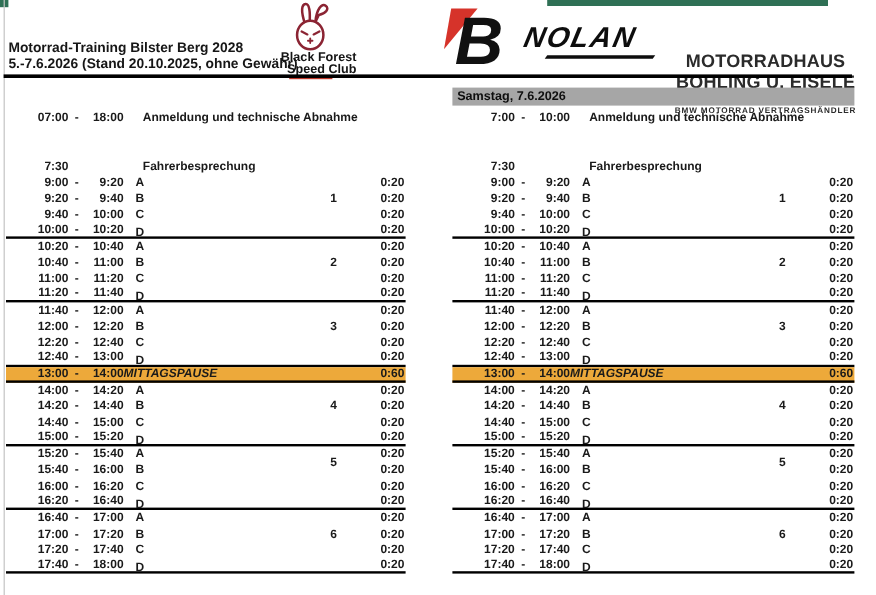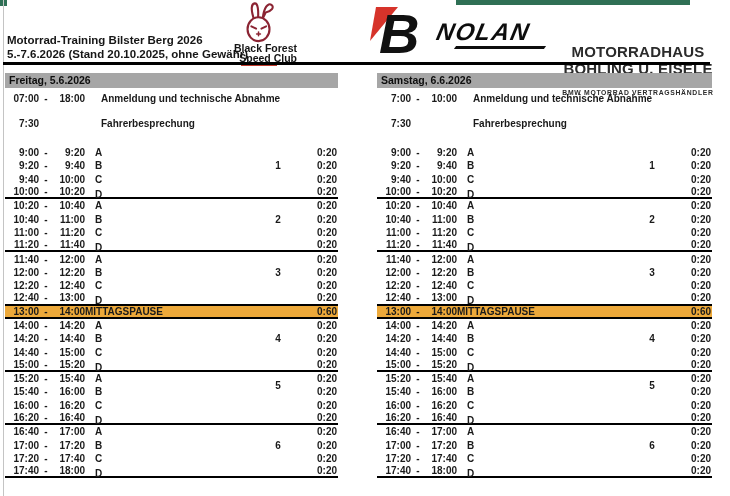--- a/index.html
+++ b/index.html
@@ -42,47 +42,47 @@
   .mh4{font-size:6.8px;letter-spacing:0.7px;margin-top:2.5px;white-space:nowrap;}
 
   
   .day-table{position:absolute;top:0;height:496px;}
   .day-table.left{left:5px;width:333px;}
   .day-table.right{left:377px;width:335px;}
   .day-header{position:absolute;top:73px;left:0;right:0;height:15px;background:var(--bar-gray,#A6A6A6);
     font-size:10.5px;line-height:15px;padding-left:4px;color:#0e0e0e;box-sizing:border-box;}
   .row{display:flex;align-items:center;font-size:10px;line-height:12px;}
   .reg{position:absolute;top:92px;left:0;right:0;height:14px;}
-  .brief{position:absolute;top:117px;left:0;right:0;height:14px;}
+  .brief{position:absolute;top:133px;left:0;right:0;height:14px;}
   .sessions{position:absolute;top:146px;left:0;right:0;}
   .srow{display:flex;align-items:center;height:13.3px;font-size:10px;box-sizing:border-box;}
-  .c-start{width:34px;text-align:right;}
+  .c-start{width:34px;text-align:right;margin-left:18px;}
   .c-dash{width:14px;text-align:center;}
   .c-end{width:32px;text-align:right;}
   .c-group{flex:1;padding-left:10px;}
   .c-label{flex:1;padding-left:16px;}
   .c-session{width:30px;text-align:center;}
   .c-duration{width:44px;text-align:right;padding-right:1px;}
   .sep{border-bottom:2px solid #000;}
   .pause{background:var(--pause-orange,#EDA93A);}
-  .pause .c-group{padding-left:0;}
+  .pause .c-group{padding-left:0;font-style:italic;}
   .low{transform:translateY(3px);}
   .offset{transform:translateY(7px);}
 </style>
 </head>
 <body>
 
 <div class="sheet">
 
   <div class="corner-sq"></div>
   <div class="left-hairline"></div>
   <div class="top-green-bar"></div>
 
   <div class="title-block">
-    <div>Motorrad-Training Bilster Berg 2026</div>
+    <div>Motorrad-Training Bilster Berg 2028</div>
     <div>5.-7.6.2026 (Stand 20.10.2025, ohne Gewähr)</div>
   </div>
 
   <div class="logo-bfsc">
     <svg width="42" height="42" viewBox="0 0 40 44">
       <g fill="#ffffff" stroke="#8B2433" stroke-width="2.2" stroke-linecap="round" stroke-linejoin="round">
         <path d="M15 20 C11 8, 12 3, 15.5 2.5 C19 2.2, 19.5 10, 19 19 Z"></path>
         <path d="M24 18 C25 7, 29.5 1.5, 33 4 C36.5 6.5, 33 11, 27 12 Z"></path>
         <ellipse cx="19.5" cy="29.5" rx="11.5" ry="12.5"></ellipse>
       </g>
@@ -120,21 +120,20 @@
       <span class="mh-rule"></span>
       <span>KARLSRUHE</span>
       <span class="mh-rule"></span>
     </div>
     <div class="mh4">BMW MOTORRAD VERTRAGSHÄNDLER</div>
   </div>
 
   <div class="header-rule"></div>
 
   <div class="day-table left">
-    <div class="day-header">Freitag, 5.6.2026</div>
     <div class="row reg">
       <div class="c-start">07:00</div>
       <div class="c-dash">-</div>
       <div class="c-end">18:00</div>
       <div class="c-label">Anmeldung und technische Abnahme</div>
     </div>
     <div class="row brief">
       <div class="c-start">7:30</div>
       <div class="c-dash"></div>
       <div class="c-end"></div>
@@ -338,21 +337,21 @@
           <div class="c-dash">-</div>
           <div class="c-end">18:00</div>
           <div class="c-group low">D</div>
           <div class="c-session"></div>
           <div class="c-duration">0:20</div>
         </div>
       </div>
   </div>
 
   <div class="day-table right">
-    <div class="day-header">Samstag, 6.6.2026</div>
+    <div class="day-header">Samstag, 7.6.2026</div>
     <div class="row reg">
       <div class="c-start">7:00</div>
       <div class="c-dash">-</div>
       <div class="c-end">10:00</div>
       <div class="c-label">Anmeldung und technische Abnahme</div>
     </div>
     <div class="row brief">
       <div class="c-start">7:30</div>
       <div class="c-dash"></div>
       <div class="c-end"></div>

